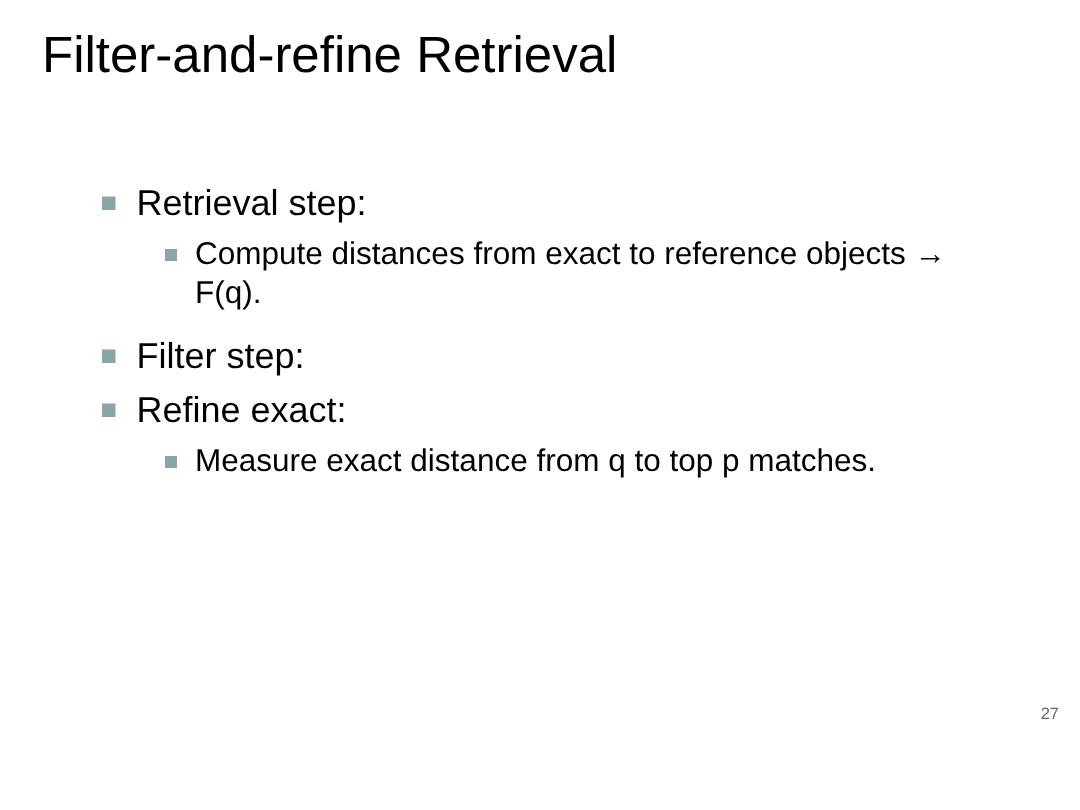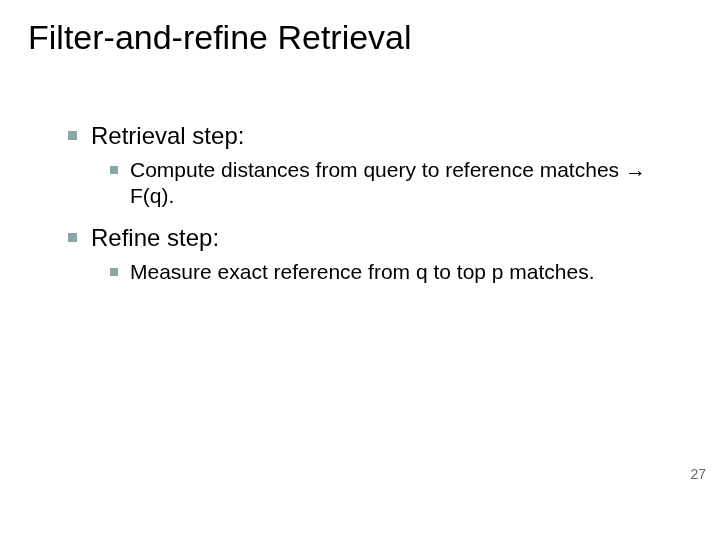--- a/index.html
+++ b/index.html
@@ -46,51 +46,55 @@
   }
   .b-l1 { margin-top: 10px; }
   .b-l2 { width: 8px; height: 8px; margin-top: 9px; margin-right: 12px; }
   .txt-l1 { font-size: 24px; line-height: 30px; }
   .txt-l2 { font-size: 21px; line-height: 26px; }
   .arrow { display: inline; }
   .pagenum {
     position: absolute;
     right: 14px;
     bottom: 14px;
-    font-size: 14px;
+    font-size: 11px;
     color: #666;
   }
 </style>
 </head>
 <body>
 
 <div class="slide">
   <h1 class="title">Filter-and-refine Retrieval</h1>
 
   <div class="content">
 
     <div class="item-l1">
       <div class="bullet b-l1"></div>
       <div class="txt-l1">Retrieval step:</div>
     </div>
     <div class="item-l2">
       <div class="bullet b-l2"></div>
       <div class="txt-l2">
-        <span>Compute distances from query to reference matches </span><span class="arrow">→</span><span> F(q).</span>
+        <span>Compute distances from exact to reference objects </span><span class="arrow">→</span><span> F(q).</span>
       </div>
     </div>
 
+    <div class="item-l1">
+      <div class="bullet b-l1"></div>
+      <div class="txt-l1">Filter step:</div>
+    </div>
 
     <div class="item-l1">
       <div class="bullet b-l1"></div>
-      <div class="txt-l1">Refine step:</div>
+      <div class="txt-l1">Refine exact:</div>
     </div>
     <div class="item-l2">
       <div class="bullet b-l2"></div>
       <div class="txt-l2">
-        <span>Measure exact reference from q to top p matches.</span><span class="arrow"></span><span></span>
+        <span>Measure exact distance from q to top p matches.</span><span class="arrow"></span><span></span>
       </div>
     </div>
 
   </div>
 
   <div class="pagenum">27</div>
 </div>
 
 </body></html>

